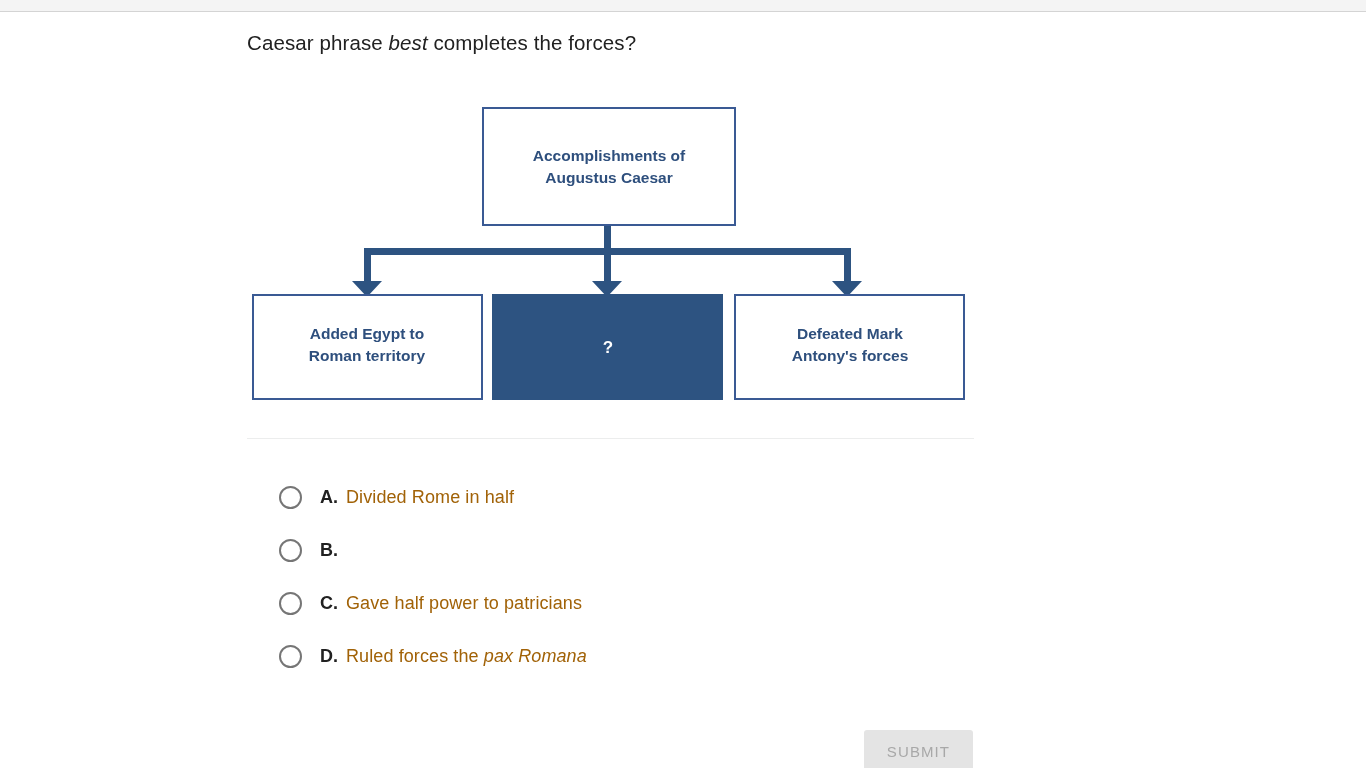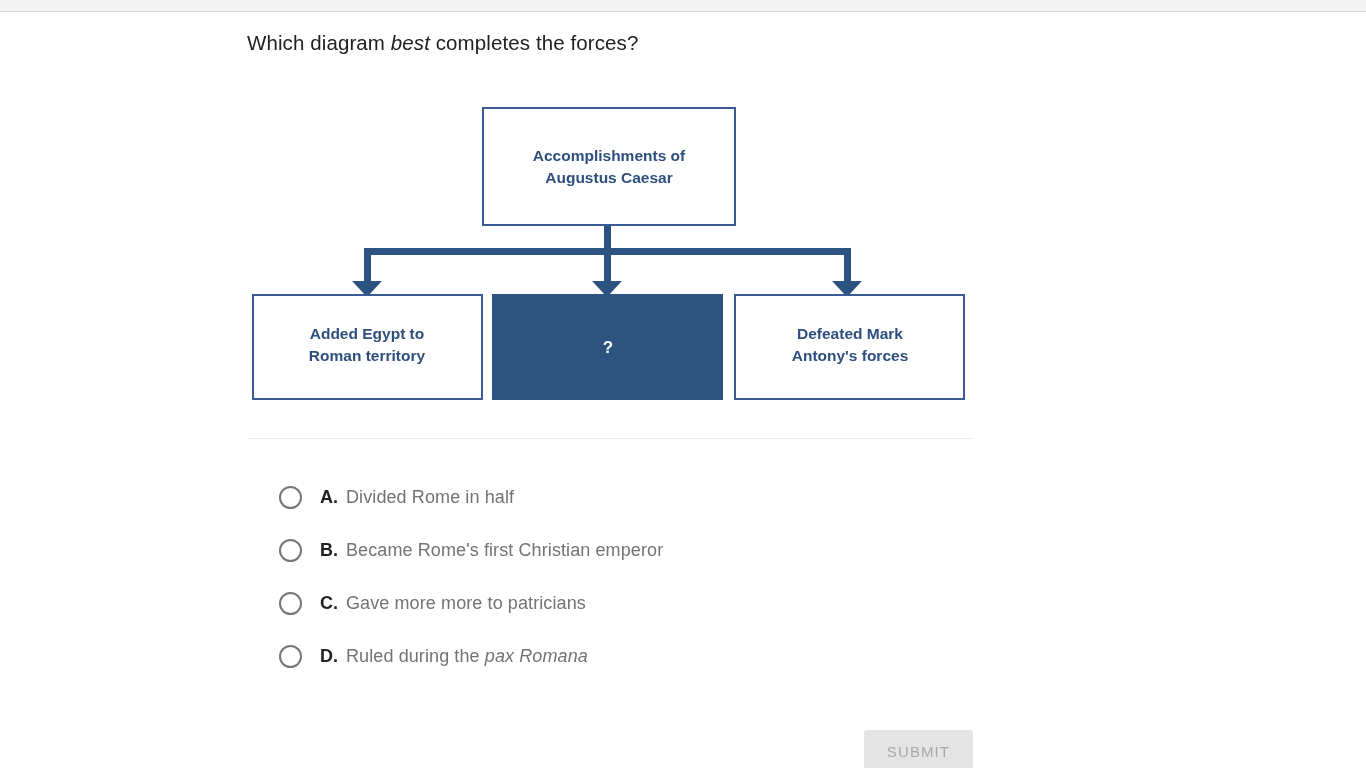--- a/index.html
+++ b/index.html
@@ -105,21 +105,21 @@
     background: #fff;
   }
   .opt-letter {
     font-size: 18px;
     font-weight: 700;
     color: #212121;
     margin-right: 8px;
   }
   .opt-text {
     font-size: 18px;
-    color: #737373;
+    color: #a16207;
     letter-spacing: .1px;
   }
   .opt-text i { }
 
   
   .submit-btn {
     position: absolute;
     left: 864px;
     top: 717px;
     width: 109px;
@@ -134,21 +134,21 @@
     cursor: default;
   }
 </style>
 </head>
 <body>
 
 <div class="top-strip"></div>
 
 <div class="content">
 
-  <div class="question-title"><span>Which diagram </span><i>best</i><span> completes the forces?</span></div>
+  <div class="question-title"><span>Caesar phrase </span><i>best</i><span> completes the forces?</span></div>
 
   <div class="diagram">
     <svg width="730" height="300" viewBox="0 0 730 300" xmlns="http://www.w3.org/2000/svg">
 
       <g>
 
         <rect x="357" y="123" width="7" height="28" fill="#2d5381"></rect>
 
         <rect x="117" y="147" width="487" height="7" fill="#2d5381"></rect>
 
@@ -194,32 +194,31 @@
 
     <div class="option-row">
       <span class="radio"></span>
       <span class="opt-letter">A.</span>
       <span class="opt-text">Divided Rome in half</span>
     </div>
 
     <div class="option-row">
       <span class="radio"></span>
       <span class="opt-letter">B.</span>
-      <span class="opt-text">Became Rome's first Christian emperor</span>
     </div>
 
     <div class="option-row">
       <span class="radio"></span>
       <span class="opt-letter">C.</span>
-      <span class="opt-text">Gave more more to patricians</span>
+      <span class="opt-text">Gave half power to patricians</span>
     </div>
 
     <div class="option-row">
       <span class="radio"></span>
       <span class="opt-letter">D.</span>
-      <span class="opt-text"><span>Ruled during the </span><i>pax Romana</i></span>
+      <span class="opt-text"><span>Ruled forces the </span><i>pax Romana</i></span>
     </div>
 
   </div>
 
   <button class="submit-btn">SUBMIT</button>
 
 </div>
 
 </body></html>

